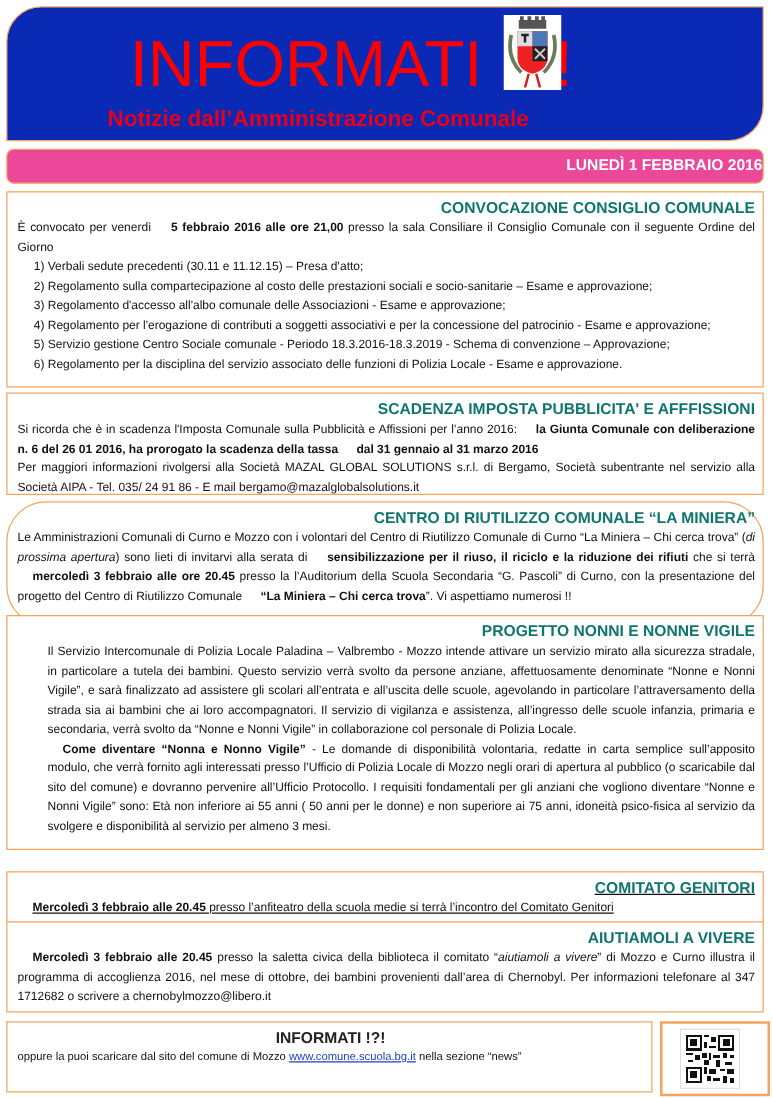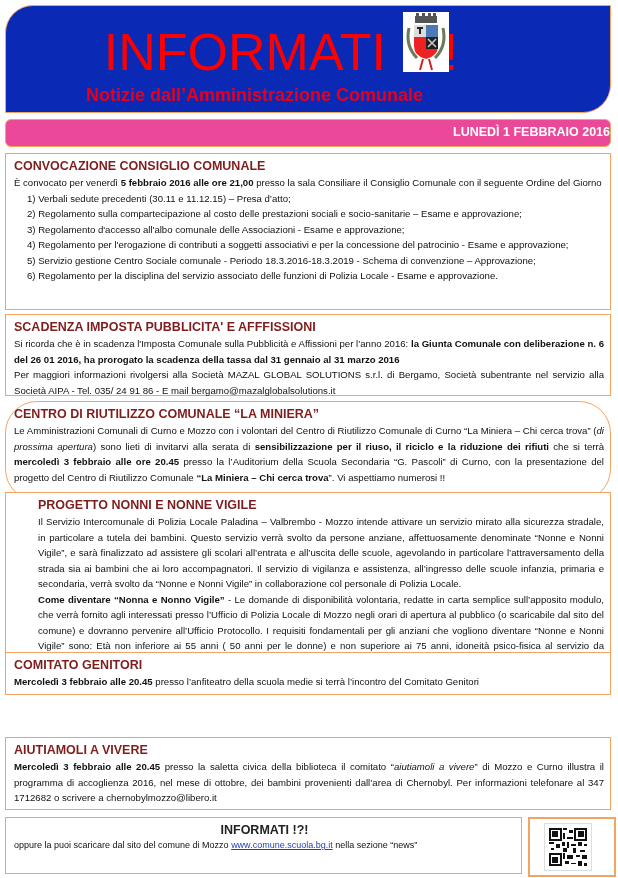--- a/index.html
+++ b/index.html
@@ -3,24 +3,24 @@
 <meta charset="utf-8">
 <style>
   html, body { margin: 0; padding: 0; background: #ffffff; }
   body { width: 618px; height: 878px; position: relative; overflow: hidden; font-family: "Liberation Sans", sans-serif; color: #111; }
   .header { position: absolute; left: 5px; top: 5px; width: 606px; height: 108px; background: #0a29b5; border: 1.5px solid #f4a460; border-radius: 28px 0 28px 0; box-sizing: border-box; }
   .header-title { position: absolute; left: 95px; top: 18px; width: 360px; text-align: center; color: #ff0000; font-family: "Liberation Sans", sans-serif; font-size: 52px; line-height: 56px; letter-spacing: 0px; }
   .header-sub { position: absolute; left: 80px; top: 79px; width: 420px; text-align: left; color: #e8001a; font-family: "Liberation Sans", sans-serif; font-weight: bold; font-size: 18px; line-height: 20px; }
   .crest { position: absolute; left: 397px; top: 6px; width: 46px; height: 60px; background: #fff; }
   .datebar { position: absolute; left: 5px; top: 119px; width: 606px; height: 28px; background: #ec4899; border: 1.5px solid #f4a460; border-radius: 6px; box-sizing: border-box; text-align: right; color: #fff; font-family: "Liberation Sans", sans-serif; font-weight: bold; font-size: 12.5px; line-height: 25px; }
   .box { position: absolute; left: 5px; width: 606px; border: 1.5px solid #f4a460; box-sizing: border-box; background: #fff; padding: 3px 6px 2px 8px; font-family: "Liberation Sans", sans-serif; font-size: 9.6px; line-height: 15.5px; color: #111; }
-  .box h2 { margin: 0; text-align: left; font-size: 12.5px; line-height: 18px; font-weight: bold; color: #7f1d1d; }
+  .box h2 { margin: 0; text-align: right; font-size: 12.5px; line-height: 18px; font-weight: bold; color: #0f766e; }
   .box p { margin: 0; text-align: justify; }
   .box .item { margin: 0 0 0 13px; text-align: justify; }
-  .box b { font-weight: bold; }
+  .box b { font-weight: bold; margin-left: 12px; }
   .u { }
   a.link { color: #1f3fbf; text-decoration: underline; }
   .footer-box { position: absolute; left: 5px; top: 817px; width: 517px; height: 57px; border: 1.5px solid #f4a460; box-sizing: border-box; padding: 3px 6px 0 8px; font-family: "Liberation Sans", sans-serif; font-size: 9px; line-height: 13px; }
   .footer-box h2 { margin: 0; text-align: center; font-size: 12.5px; line-height: 18px; font-weight: bold; color: #222; }
   .qr-box { position: absolute; left: 528px; top: 817px; width: 88px; height: 60px; border: 2.5px solid #f4a460; box-sizing: border-box; }
   .qr { position: absolute; left: 14px; top: 4px; width: 46px; height: 46px; border: 1px solid #ddd; background: #fff; }
 </style>
 </head>
 <body>
 
@@ -70,21 +70,21 @@
   <h2>CENTRO DI RIUTILIZZO COMUNALE “LA MINIERA”</h2>
   <p><span>Le Amministrazioni Comunali di Curno e Mozzo con i volontari del Centro di Riutilizzo Comunale di Curno “La Miniera – Chi cerca trova” (</span><i>di prossima apertura</i><span>) sono lieti di invitarvi alla serata di </span><b>sensibilizzazione per il riuso, il riciclo e la riduzione dei rifiuti</b><span> che si terrà </span><b>mercoledì 3 febbraio alle ore 20.45</b><span> presso la l’Auditorium della Scuola Secondaria “G. Pascoli” di Curno, con la presentazione del progetto del Centro di Riutilizzo Comunale </span><b>“La Miniera – Chi cerca trova</b><span>”. Vi aspettiamo numerosi !!</span></p>
 </div>
 
 <div class="box" style="top:492px; height:188px;padding-left:32px;">
   <h2>PROGETTO NONNI E NONNE VIGILE</h2>
   <p> Il Servizio Intercomunale di Polizia Locale Paladina – Valbrembo - Mozzo intende attivare un servizio mirato alla sicurezza stradale, in particolare a tutela dei bambini. Questo servizio verrà svolto da persone anziane, affettuosamente denominate “Nonne e Nonni Vigile”, e sarà finalizzato ad assistere gli scolari all’entrata e all’uscita delle scuole, agevolando in particolare l’attraversamento della strada sia ai bambini che ai loro accompagnatori. Il servizio di vigilanza e assistenza, all’ingresso delle scuole infanzia, primaria e secondaria, verrà svolto da “Nonne e Nonni Vigile” in collaborazione col personale di Polizia Locale.</p>
   <p><b>Come diventare “Nonna e Nonno Vigile”</b><span> - Le domande di disponibilità volontaria, redatte in carta semplice sull’apposito modulo, che verrà fornito agli interessati presso l’Ufficio di Polizia Locale di Mozzo negli orari di apertura al pubblico (o scaricabile dal sito del comune) e dovranno pervenire all’Ufficio Protocollo. I requisiti fondamentali per gli anziani che vogliono diventare “Nonne e Nonni Vigile” sono: Età non inferiore ai 55 anni ( 50 anni per le donne) e non superiore ai 75 anni, idoneità psico-fisica al servizio da svolgere e disponibilità al servizio per almeno 3 mesi.</span></p>
 </div>
 
-<div class="box" style="top:652px; height:43px;">
+<div class="box" style="top:697px; height:43px;text-decoration:underline;">
   <h2>COMITATO GENITORI</h2>
   <p><b>Mercoledì 3 febbraio alle 20.45</b><span> presso l’anfiteatro della scuola medie si terrà l’incontro del Comitato Genitori</span></p>
 </div>
 
 <div class="box" style="top:737px; height:73px;">
   <h2>AIUTIAMOLI A VIVERE</h2>
   <p><b>Mercoledì 3 febbraio alle 20.45</b><span> presso la saletta civica della biblioteca il comitato “</span><i>aiutiamoli a vivere</i><span>” di Mozzo e Curno illustra il programma di accoglienza 2016, nel mese di ottobre, dei bambini provenienti dall’area di Chernobyl. Per informazioni telefonare al 347 1712682 o scrivere a chernobylmozzo@libero.it</span></p>
 </div>
 
 <div class="footer-box">

